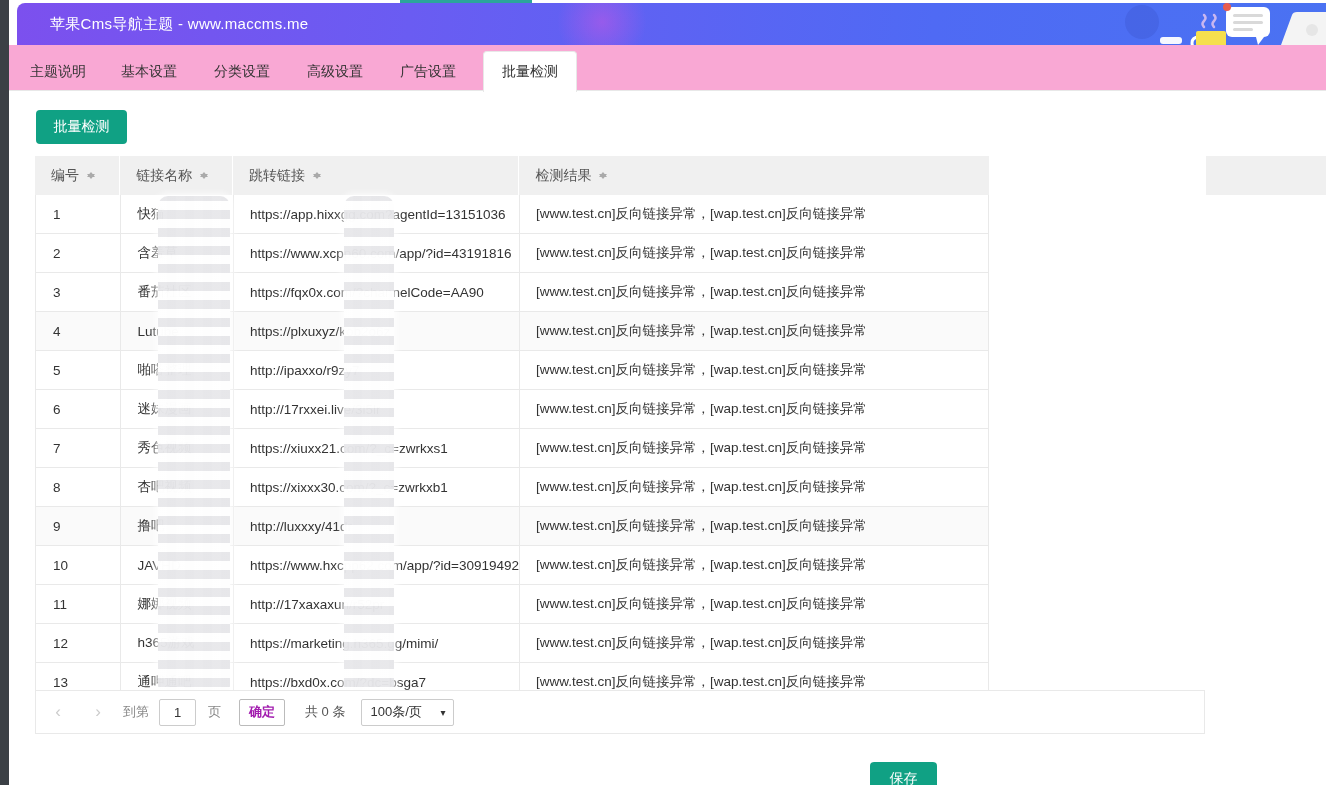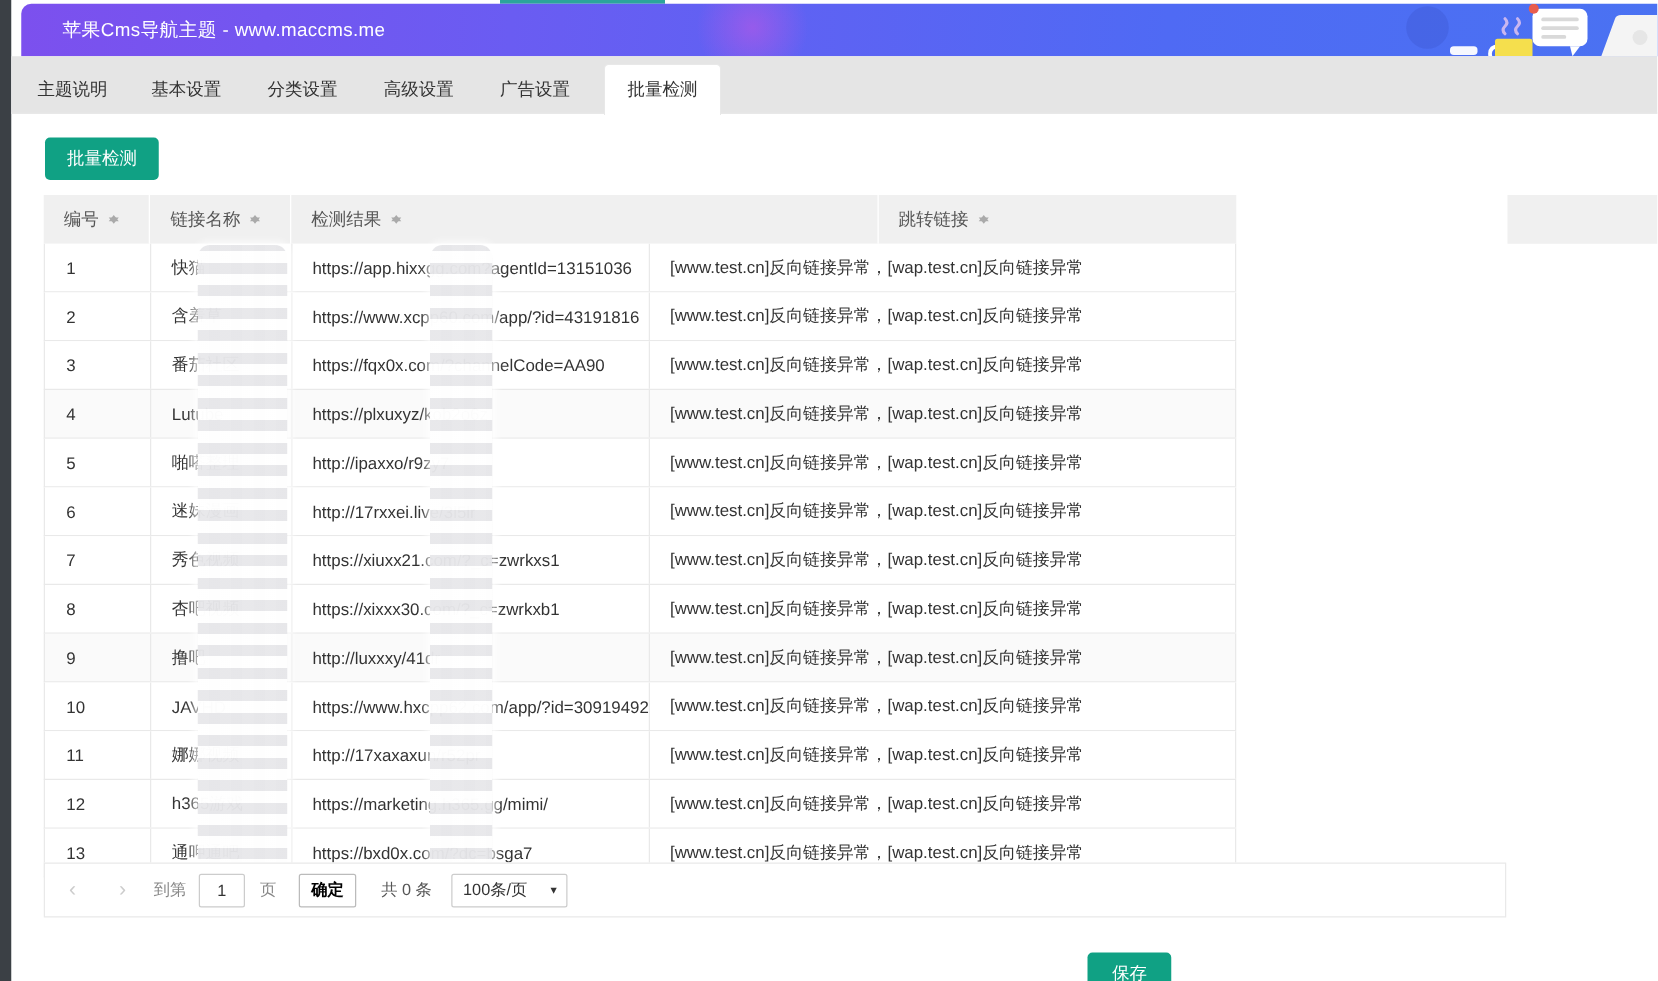--- a/index.html
+++ b/index.html
@@ -26,21 +26,21 @@
   .banner .blob1 { position:absolute; left:540px; top:-26px; width:90px; height:90px; border-radius:50%;
     background:radial-gradient(circle,rgba(216,84,226,0.45),rgba(216,84,226,0) 70%); }
   .banner .blob2 { position:absolute; left:1108px; top:2px; width:34px; height:34px; border-radius:50%;
     background:rgba(20,30,120,0.10); }
   .banner-title {
     position:absolute; left:33px; top:12px; color:#fff; font-size:15px; letter-spacing:.3px;
   }
   .banner-art { position:absolute; right:0; top:0; width:230px; height:42px; }
 
   
-  .tabbar { position:absolute; left:9px; top:45px; right:0; height:46px; background:#e5e5e5; border-bottom:1px solid #e8e8e8; }
+  .tabbar { position:absolute; left:9px; top:45px; right:0; height:46px; background:#f9a8d4; border-bottom:1px solid #e8e8e8; }
   .tab {
     position:absolute; top:18px; font-size:14px; color:#333; cursor:pointer; white-space:nowrap;
   }
   .tab-active {
     position:absolute; top:6px; height:41px; width:94px; background:#fff;
     border:1px solid #e8e8e8; border-bottom:none; border-radius:4px 4px 0 0;
     display:flex; align-items:center; justify-content:center;
     font-size:14px; color:#333; z-index:2; cursor:pointer;
   }
 
@@ -94,21 +94,21 @@
   .pg-chev { font-size:17px; color:#ccc; width:14px; text-align:center; cursor:pointer; }
   .pg-prev { margin-left:15px; } .pg-next { margin-left:26px; }
   .pg-label { margin-left:18px; color:#888; }
   .pg-input {
     margin-left:10px; width:37px; height:27px; border:1px solid #ccc; border-radius:2px;
     text-align:center; font-size:13px; color:#333; font-family:inherit;
   }
   .pg-unit { margin-left:12px; color:#888; }
   .pg-confirm {
     margin-left:18px; width:46px; height:27px; background:#fff; border:1px solid #bbb; border-radius:2px;
-    font-size:13px; color:#000000; font-family:inherit; font-weight:bold; cursor:pointer;
+    font-size:13px; color:#a21caf; font-family:inherit; font-weight:bold; cursor:pointer;
   }
   .pg-total { margin-left:20px; color:#555; }
   .pg-select {
     margin-left:16px; width:93px; height:27px; border:1px solid #ccc; border-radius:2px;
     display:flex; align-items:center; padding:0 8px; color:#333; cursor:pointer; position:relative; background:#fff;
   }
   .pg-select .caret { margin-left:auto; font-size:10px; color:#333; }
 
   
   .btn-save { left:870px; top:762px; width:67px; height:40px; align-items:flex-start; padding-top:8px; }
@@ -160,26 +160,26 @@
 <div class="tbl">
   <div class="tbl-header">
     <div class="th c0">
       <span>编号</span>
       <span class="sort"></span>
     </div>
     <div class="th c1">
       <span>链接名称</span>
       <span class="sort"></span>
     </div>
+    <div class="th c2">
+      <span>跳转链接</span>
+      <span class="sort"></span>
+    </div>
     <div class="th c3">
       <span>检测结果</span>
-      <span class="sort"></span>
-    </div>
-    <div class="th c2">
-      <span>跳转链接</span>
       <span class="sort"></span>
     </div>
   </div>
   <div id="tbody">
   <div class="tr">
     <div class="td c0">1</div>
     <div class="td c1">快猫</div>
     <div class="td c2">https://app.hixxgg.com?agentId=13151036</div>
     <div class="td c3">[www.test.cn]反向链接异常，[wap.test.cn]反向链接异常</div>
   </div>

